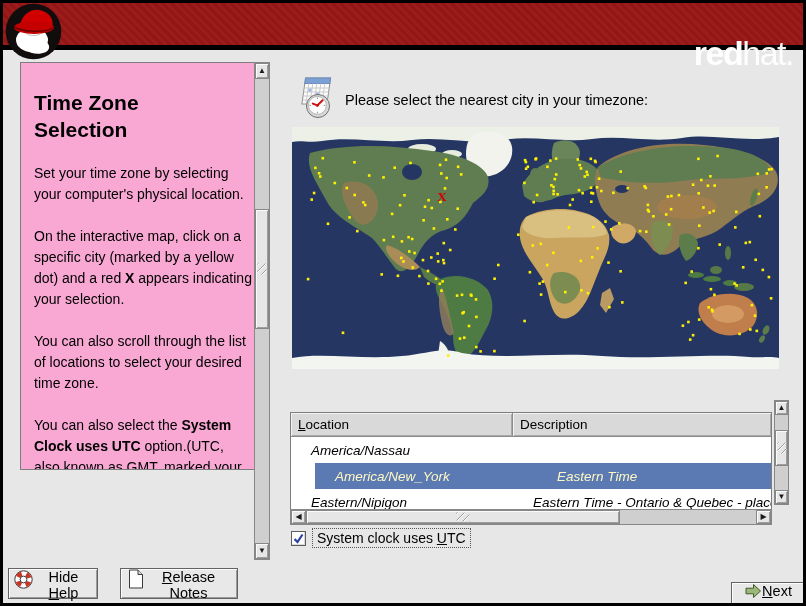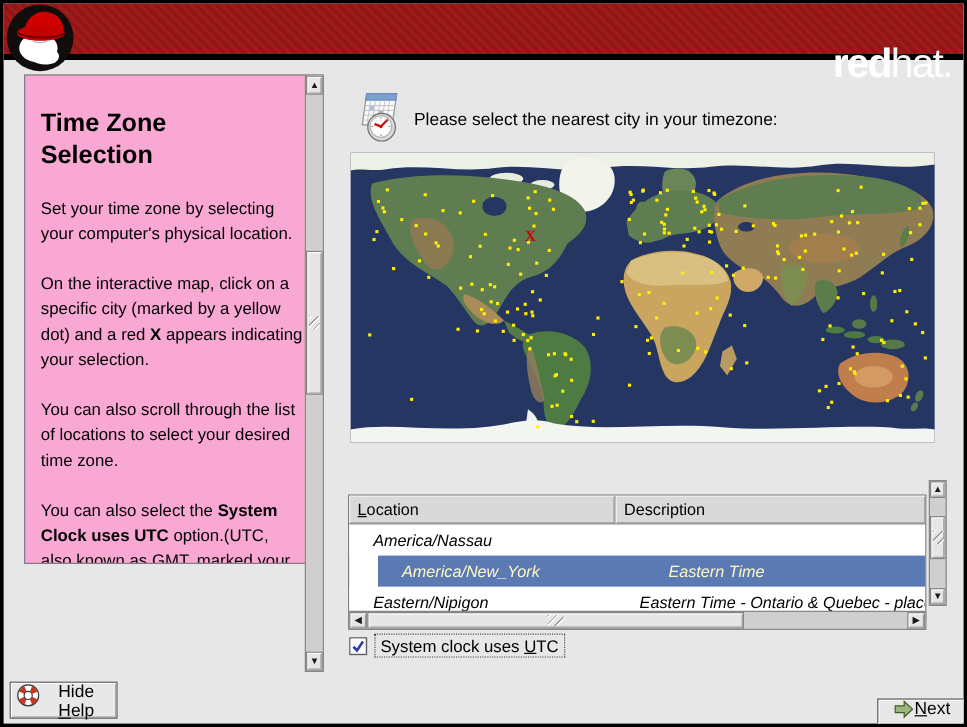--- a/index.html
+++ b/index.html
@@ -487,20 +487,29 @@
   <div class="btn" id="btn-hide-help">
     <span>
       <svg width="21" height="21" viewBox="0 0 21 21">
         <circle cx="10.5" cy="10.5" r="8.7" fill="#ffffff" stroke="#3a3a3a"></circle>
         <circle cx="10.5" cy="10.5" r="6" fill="none" stroke="#cc3322" stroke-width="4.6" stroke-dasharray="4.7 4.7" transform="rotate(22 10.5 10.5)"></circle>
         <circle cx="10.5" cy="10.5" r="3.4" fill="#ffffff" stroke="#3a3a3a"></circle>
       </svg>
     </span>
     <span class="lbl">Hide <u>H</u>elp</span>
   </div>
+  <div class="btn" id="btn-release">
+    <span>
+      <svg width="16" height="20" viewBox="0 0 16 20">
+        <path d="M1.5 1 H10 L14.5 5.5 V19 H1.5 Z" fill="#fdfdfd" stroke="#3a3a3a"></path>
+        <path d="M10 1 V5.5 H14.5" fill="#d9d9d9" stroke="#3a3a3a"></path>
+      </svg>
+    </span>
+    <span class="lbl"><u>R</u>elease Notes</span>
+  </div>
   <div class="btn" id="btn-next">
     <span>
       <svg width="18" height="16" viewBox="0 0 18 16">
         <path d="M2 5.2 H9.5 V1.5 L16.5 8 L9.5 14.5 V10.8 H2 Z" fill="#9cb878" stroke="#3f5c2a"></path>
       </svg>
     </span>
     <span class="lbl"><u>N</u>ext</span>
   </div>
 
 </div>

